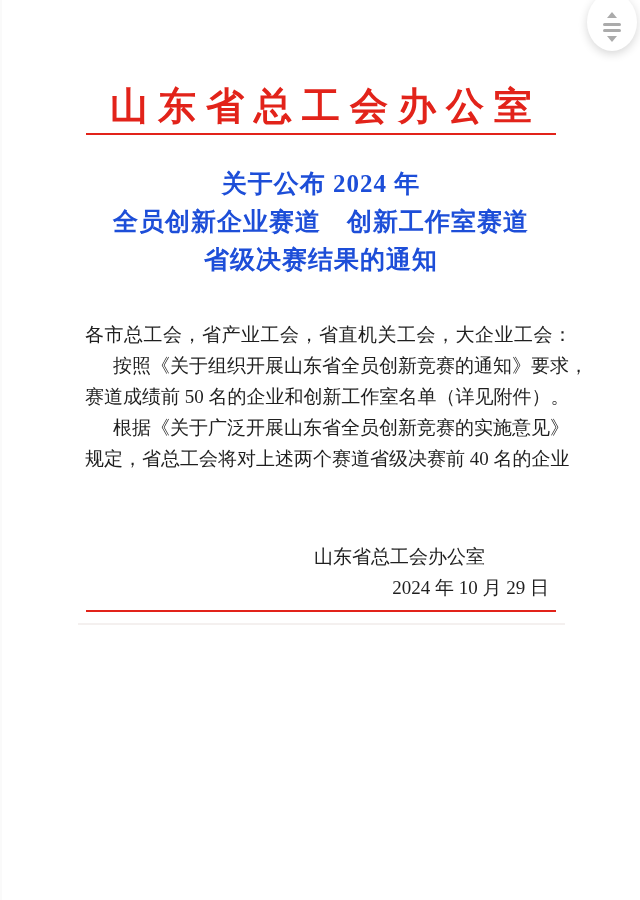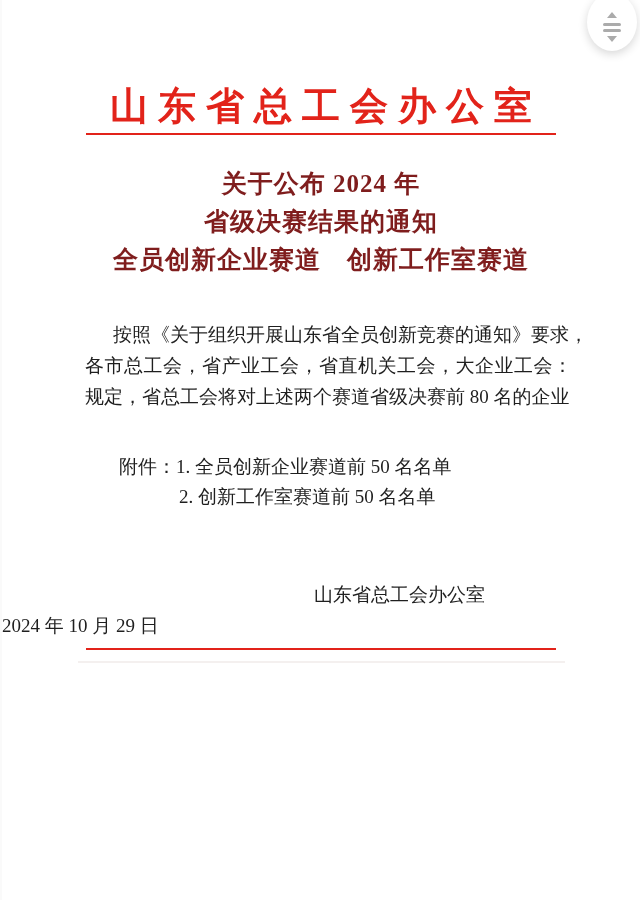--- a/index.html
+++ b/index.html
@@ -77,21 +77,21 @@
   }
   .rule-top { margin-top: 5px; }
 
   
   .doc-title {
     margin-top: 30px;
     text-align: center;
     font-size: 25px;
     font-weight: bold;
     line-height: 38px;
-    color: #7f1d1d;
+    color: #1d4ed8;
     letter-spacing: 1px;
   }
   .doc-title div { white-space: nowrap; }
 
   
   .body-block {
     margin: 40px 84px 0 83px;
     font-size: 19px;
     line-height: 31px;
   }
@@ -112,21 +112,21 @@
   .attach-block .al { white-space: nowrap; }
   .attach-line2 { padding-left: 60px; }
 
   
   .sign-block {
     margin-top: 67px;
     font-size: 19px;
     line-height: 31px;
   }
   .sign-org  { text-align: right; padding-right: 155px; white-space: nowrap; }
-  .sign-date { text-align: left; padding-right: 119px; white-space: nowrap; }
+  .sign-date { text-align: right; padding-right: 91px; white-space: nowrap; }
 
   .rule-bottom { margin-top: 7px; }
 
   .img-bottom-edge {
     width: 487px;
     margin: 11px auto 0;
     height: 2px;
     background: #f4f0ef;
   }
 </style>
@@ -141,34 +141,32 @@
     <div class="drag-bar"></div>
     <div class="tri-down"></div>
   </div>
 
   <div class="header-org">山东省总工会办公室</div>
 
   <div class="red-rule rule-top"></div>
 
   <div class="doc-title">
     <div>关于公布 2024 年</div>
+    <div>全员创新企业赛道　创新工作室赛道</div>
     <div>省级决赛结果的通知</div>
-    <div>全员创新企业赛道　创新工作室赛道</div>
   </div>
 
   <div class="body-block">
+    <div class="bl">各市总工会，省产业工会，省直机关工会，大企业工会：</div>
     <div class="bl jst ind">按照《关于组织开展山东省全员创新竞赛的通知》要求，</div>
-    <div class="bl">各市总工会，省产业工会，省直机关工会，大企业工会：</div>
-    <div class="bl jst">规定，省总工会将对上述两个赛道省级决赛前 80 名的企业</div>
+    <div class="bl jst">赛道成绩前 50 名的企业和创新工作室名单（详见附件）。</div>
+    <div class="bl jst ind">根据《关于广泛开展山东省全员创新竞赛的实施意见》</div>
+    <div class="bl jst">规定，省总工会将对上述两个赛道省级决赛前 40 名的企业</div>
   </div>
 
-  <div class="attach-block">
-    <div class="al">附件：1. 全员创新企业赛道前 50 名名单</div>
-    <div class="al attach-line2">2. 创新工作室赛道前 50 名名单</div>
-  </div>
 
   <div class="sign-block">
     <div class="sign-org">山东省总工会办公室</div>
     <div class="sign-date">2024 年 10 月 29 日</div>
   </div>
 
   <div class="red-rule rule-bottom"></div>
 
   <div class="img-bottom-edge"></div>
 

